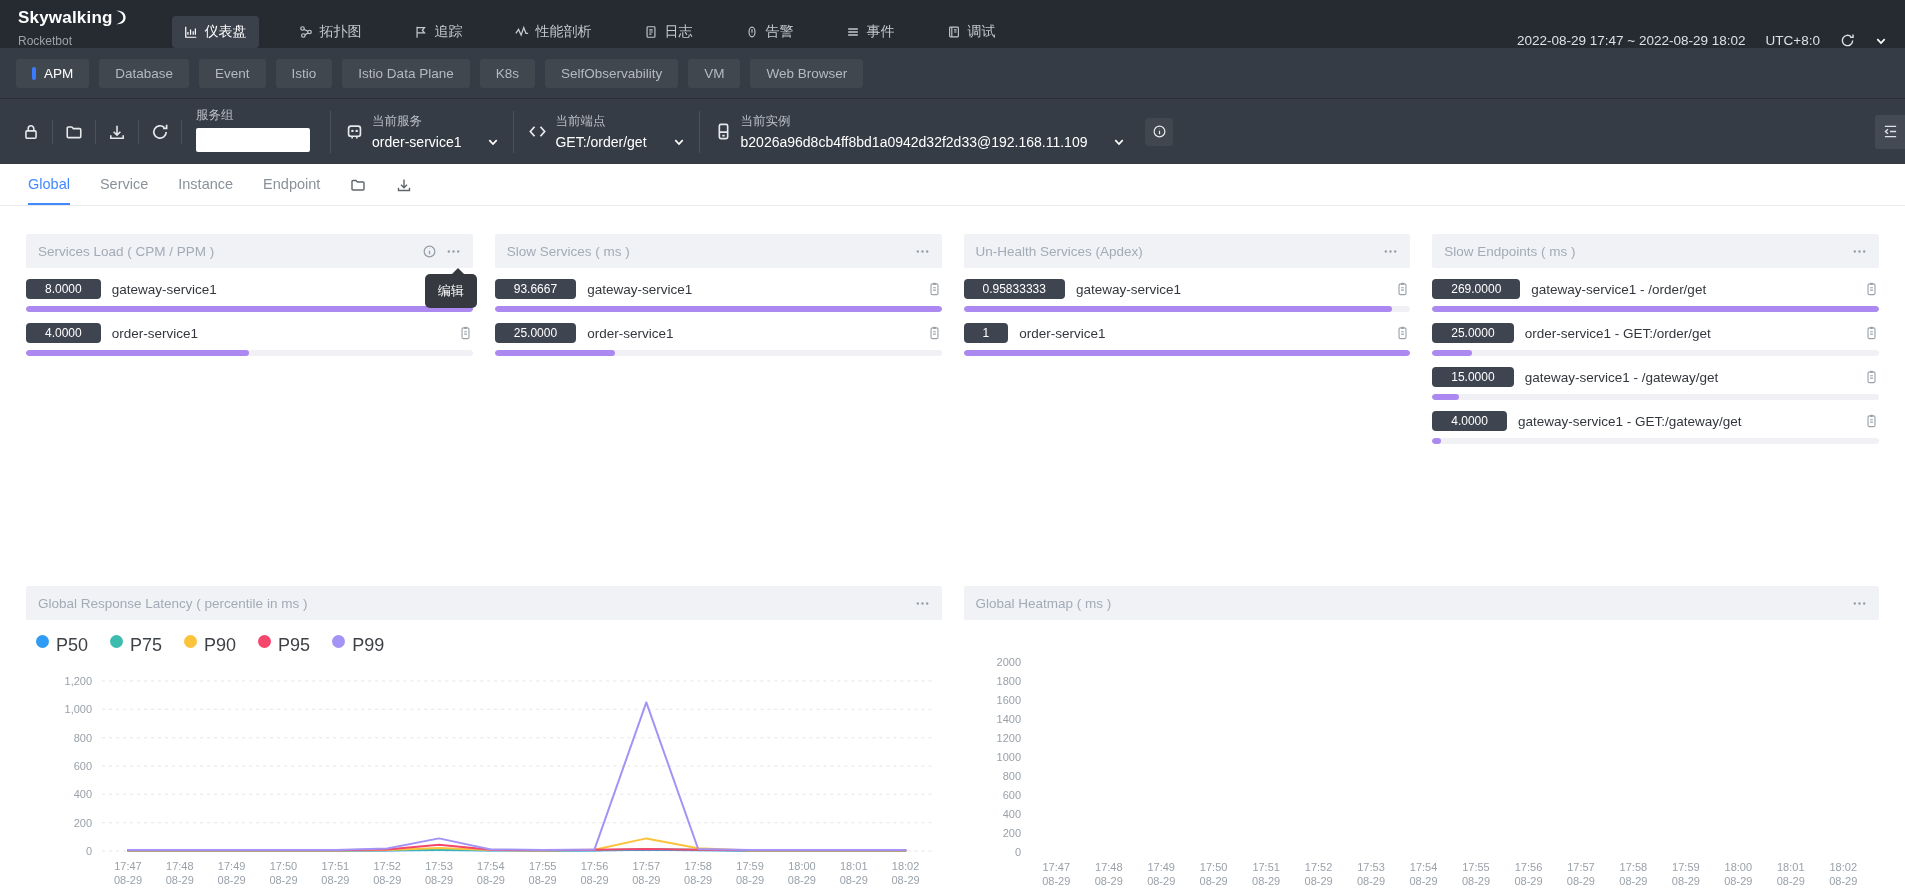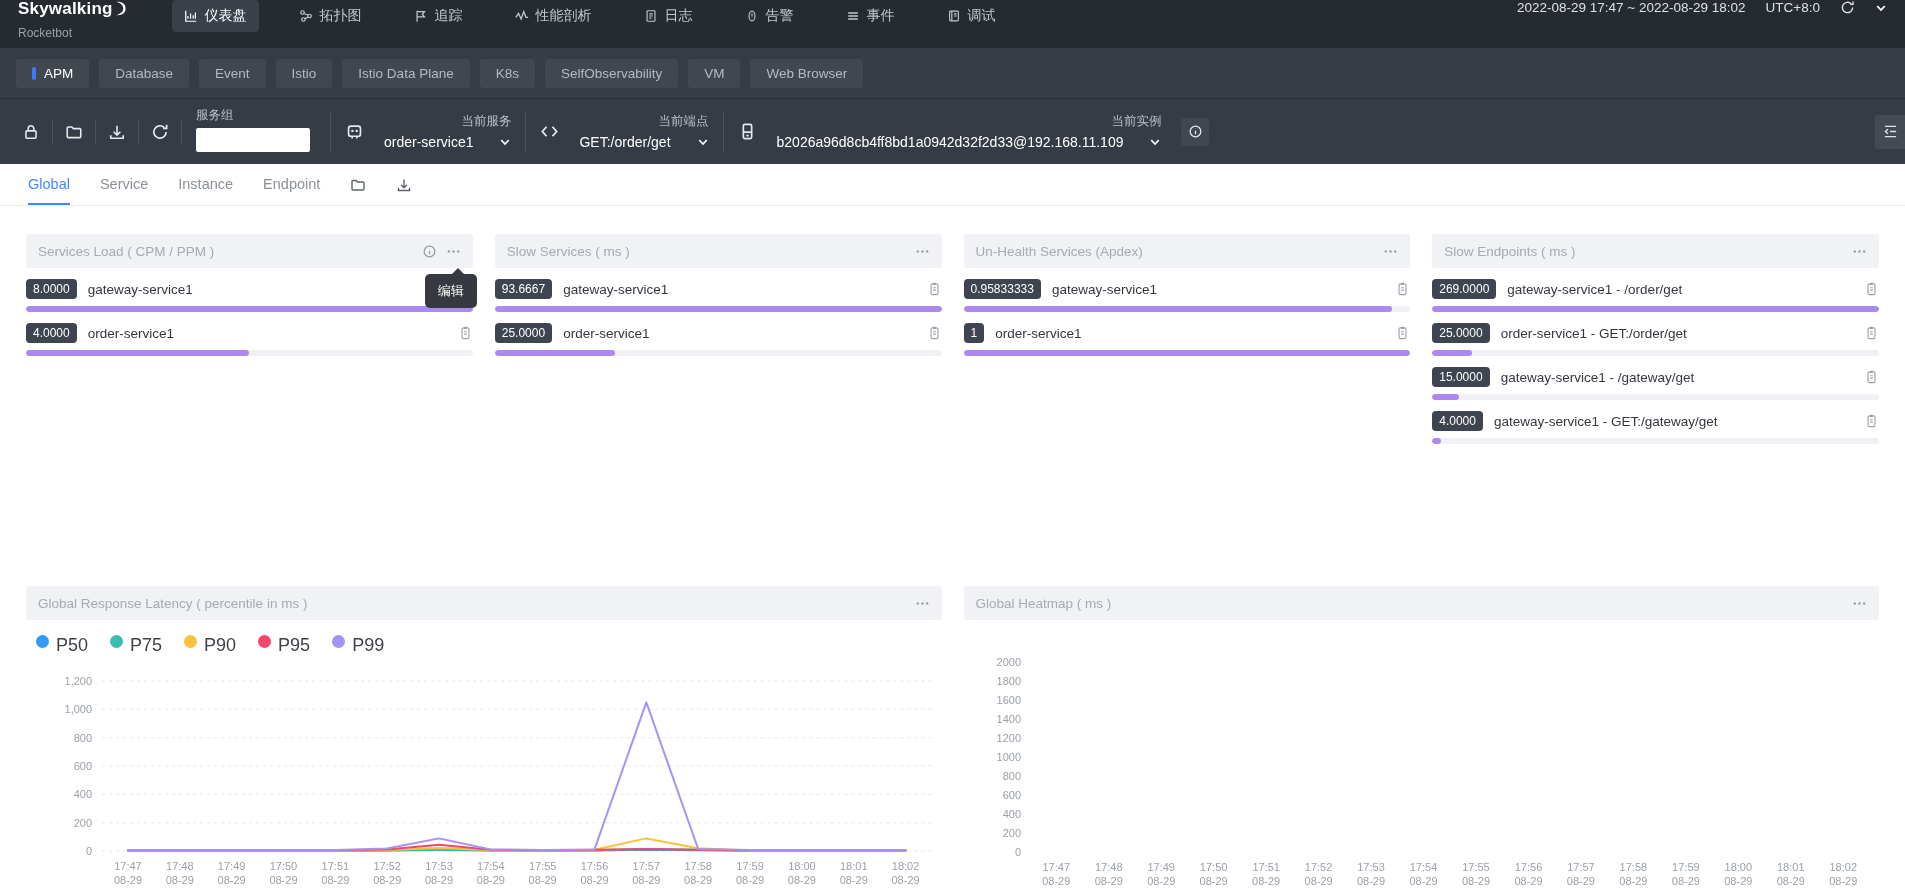--- a/index.html
+++ b/index.html
@@ -2,21 +2,21 @@
 <html><head>
 <meta charset="utf-8">
 <style>
   * { box-sizing: border-box; margin: 0; padding: 0; }
   html,body { width:1905px; height:888px; overflow:hidden; background:#fff;
     font-family:"Liberation Sans", sans-serif; }
   button { background:none; border:none; cursor:pointer; color:inherit; font-family:inherit; }
   svg { display:block; }
 
   
-  .topnav { height:48px; background:#262b32; display:flex; align-items:flex-start; padding:0 18px; }
+  .topnav { height:48px; background:#262b32; display:flex; align-items:flex-end; padding:0 18px; }
   .logo { display:flex; flex-direction:column; line-height:1.05; margin-right:46px; }
   .logo-row { display:flex; align-items:center; gap:2px; }
   .logo-title { color:#fff; font-size:17px; font-weight:bold; letter-spacing:.2px; }
   .logo-mark svg { width:11px; height:15px; }
   .logo-sub { color:#9aa1a9; font-size:12px; margin-top:9px; }
   .main-menu { display:flex; align-items:center; gap:28px; }
   .menu-item { display:flex; align-items:center; gap:7px; color:#c3c8ce; font-size:14px;
     padding:7px 12px; border-radius:4px; cursor:pointer; white-space:nowrap; }
   .menu-item .icn svg { width:14px; height:14px; }
   .menu-item.active { background:#3a414b; color:#fff; }
@@ -34,21 +34,21 @@
   
   .toolbar { background:#363c45; border-top:1px solid #2a2f37; height:66px;
     display:flex; align-items:center; padding:0 10px; }
   .tbtn { width:42px; display:flex; justify-content:center; color:#e6e9ec; }
   .tbtn svg { width:18px; height:18px; }
   .tdiv { width:1px; height:24px; background:#4b525b; }
   .tdiv.tall { height:42px; margin:0 14px; }
   .tb-group { margin:0 6px 4px 14px; }
   .tb-label { font-size:12.5px; color:#b9bfc7; margin-bottom:4px; }
   .tb-input { width:114px; height:24px; border:none; border-radius:2px; background:#fff; padding:0 6px; font-size:13px; }
-  .selector { display:flex; align-items:center; gap:20px; cursor:pointer;text-align:right; }
+  .selector { display:flex; align-items:center; gap:8px; cursor:pointer; }
   .sel-icon svg { width:19px; height:19px; color:#e6e9ec; }
   .sel-value-row { display:flex; align-items:center; gap:26px; }
   .sel-value { color:#fff; font-size:14px; white-space:nowrap; }
   .chev { color:#fff; } .chev svg { width:12px; height:12px; }
   .info-btn { margin-left:20px; width:28px; height:28px; border-radius:4px; background:#40474f;
     display:flex; align-items:center; justify-content:center; color:#e6e9ec; }
   .info-btn svg { width:15px; height:15px; }
   .toolbar .spacer { flex:1; }
   .collapse-btn { width:30px; height:34px; border-radius:3px 0 0 3px; background:#434a53;
     display:flex; align-items:center; justify-content:center; color:#dfe2e6; margin-right:-10px; }
@@ -67,21 +67,21 @@
   .cards-grid { margin:28px 26px 0; display:grid; grid-template-columns:repeat(4,1fr);
     gap:22px; align-items:start; min-height:352px; }
   .card { position:relative; }
   .card-header { background:#f0f2f6; height:34px; border-radius:2px; padding:0 12px;
     display:flex; align-items:center; }
   .card-title { font-size:13.5px; color:#a3abb6; }
   .hdr-icons { margin-left:auto; display:flex; align-items:center; gap:9px; color:#949ca6; }
   .hicn { cursor:pointer; } .hicn svg { width:15px; height:15px; }
   .card-item { margin-top:11px; }
   .item-line { display:flex; align-items:center; gap:11px; }
-  .badge { background:#3e4450; color:#fff; font-size:12px; padding:3px 7px; border-radius:4px; white-space:nowrap; }
+  .badge { background:#3e4450; color:#fff; font-size:12px; padding:3px 19px; border-radius:4px; white-space:nowrap; }
   .item-name { font-size:13.5px; color:#33373d; flex:1; cursor:pointer; white-space:nowrap;
     overflow:hidden; text-overflow:ellipsis; }
   .clip { color:#9ba1a9; cursor:pointer; } .clip svg { width:15px; height:16px; }
   .bar-track { height:6px; background:#f1f1f5; border-radius:3px; margin-top:7px; overflow:hidden; }
   .bar-fill { height:100%; background:#ab89f0; border-radius:3px; min-width:8px; }
   .edit-tip { position:absolute; top:40px; right:-4px; background:#36393f; color:#fff;
     font-size:13px; padding:8px 13px; border-radius:5px; z-index:6; cursor:pointer; }
   .edit-tip::before { content:''; position:absolute; top:-10px; right:13px;
     border:6px solid transparent; border-bottom:6px solid #36393f; border-top-width:4px; }
 

